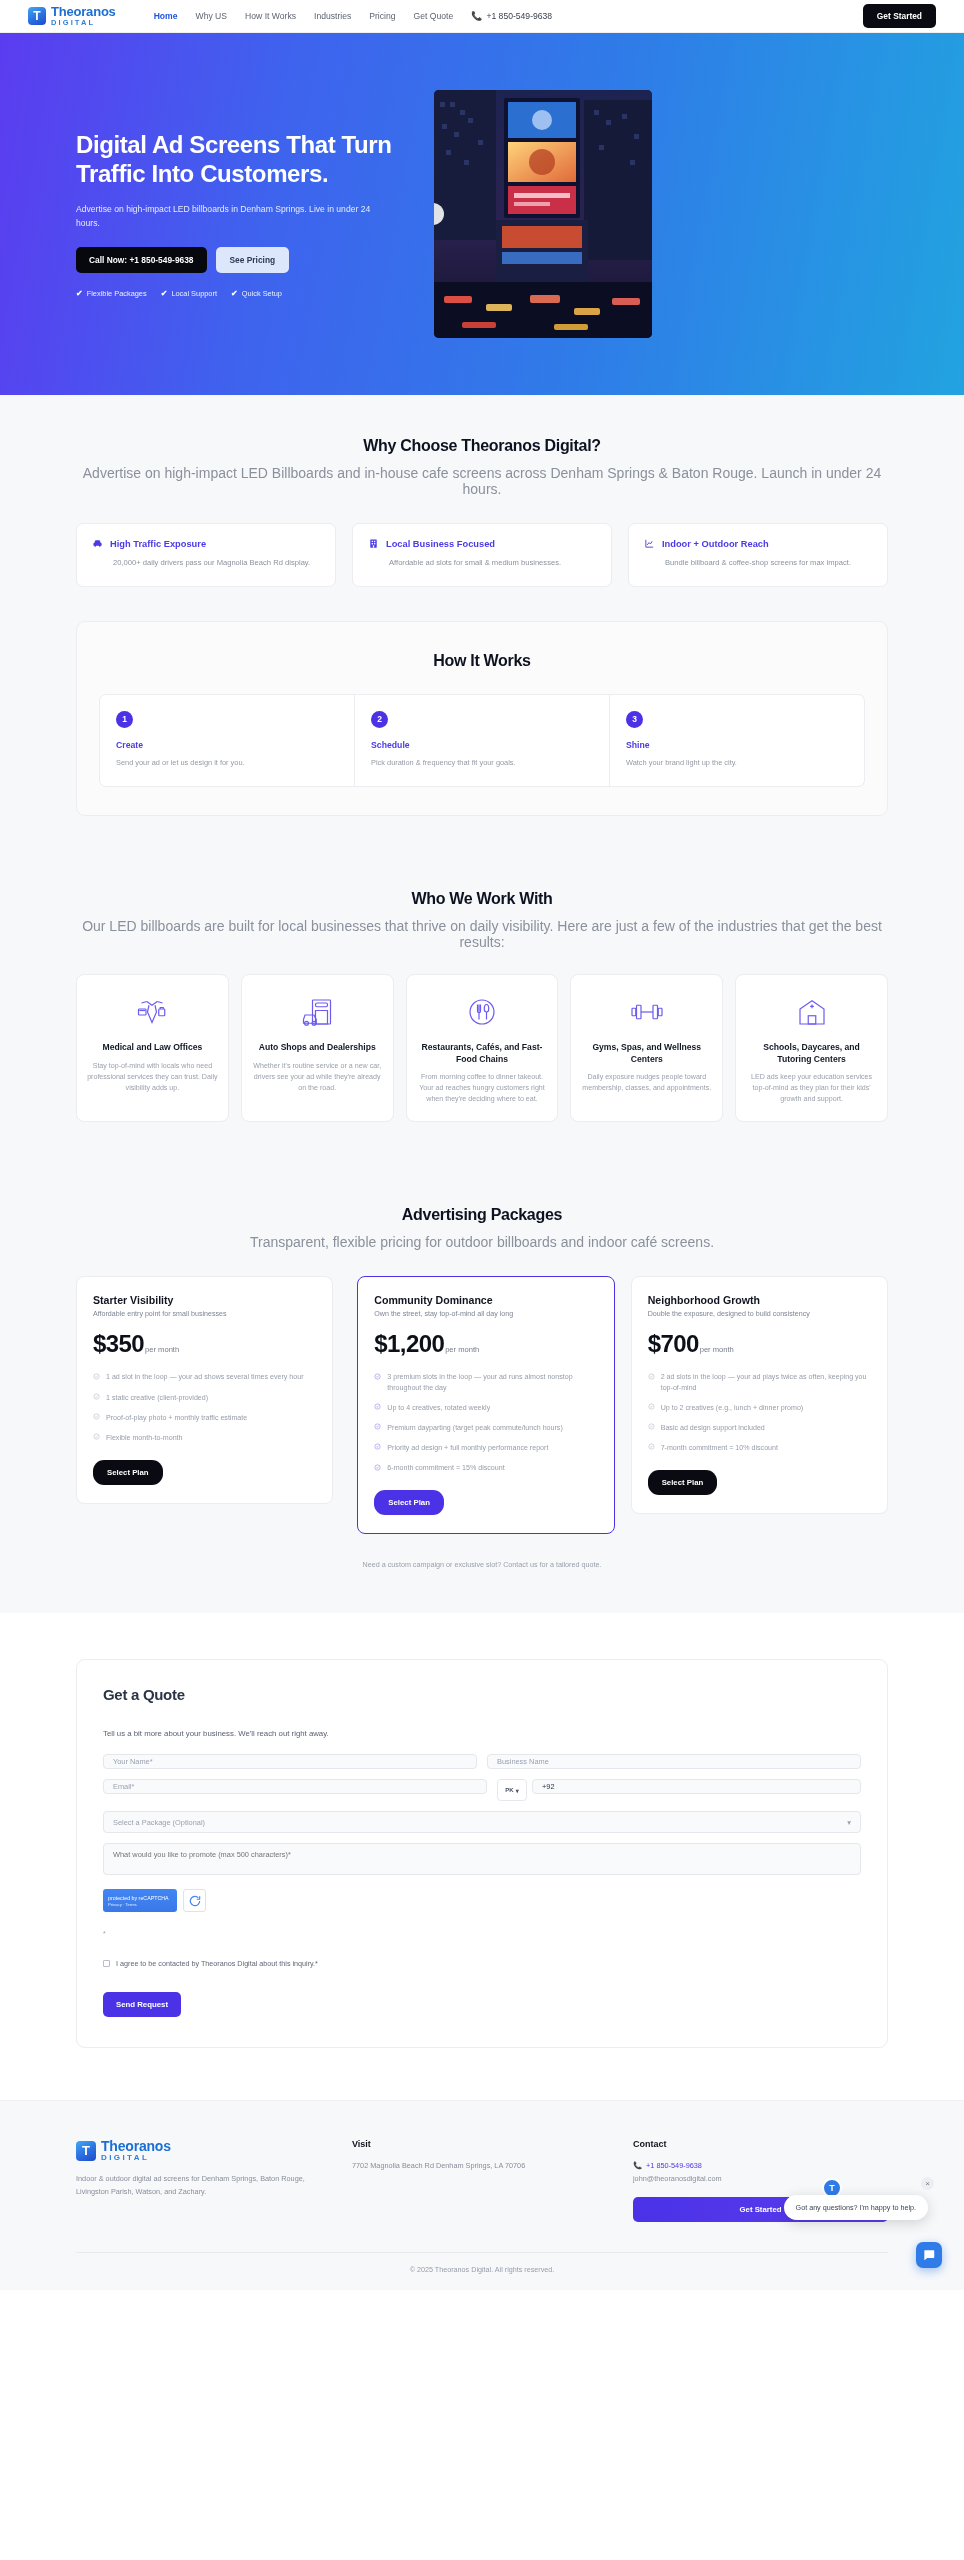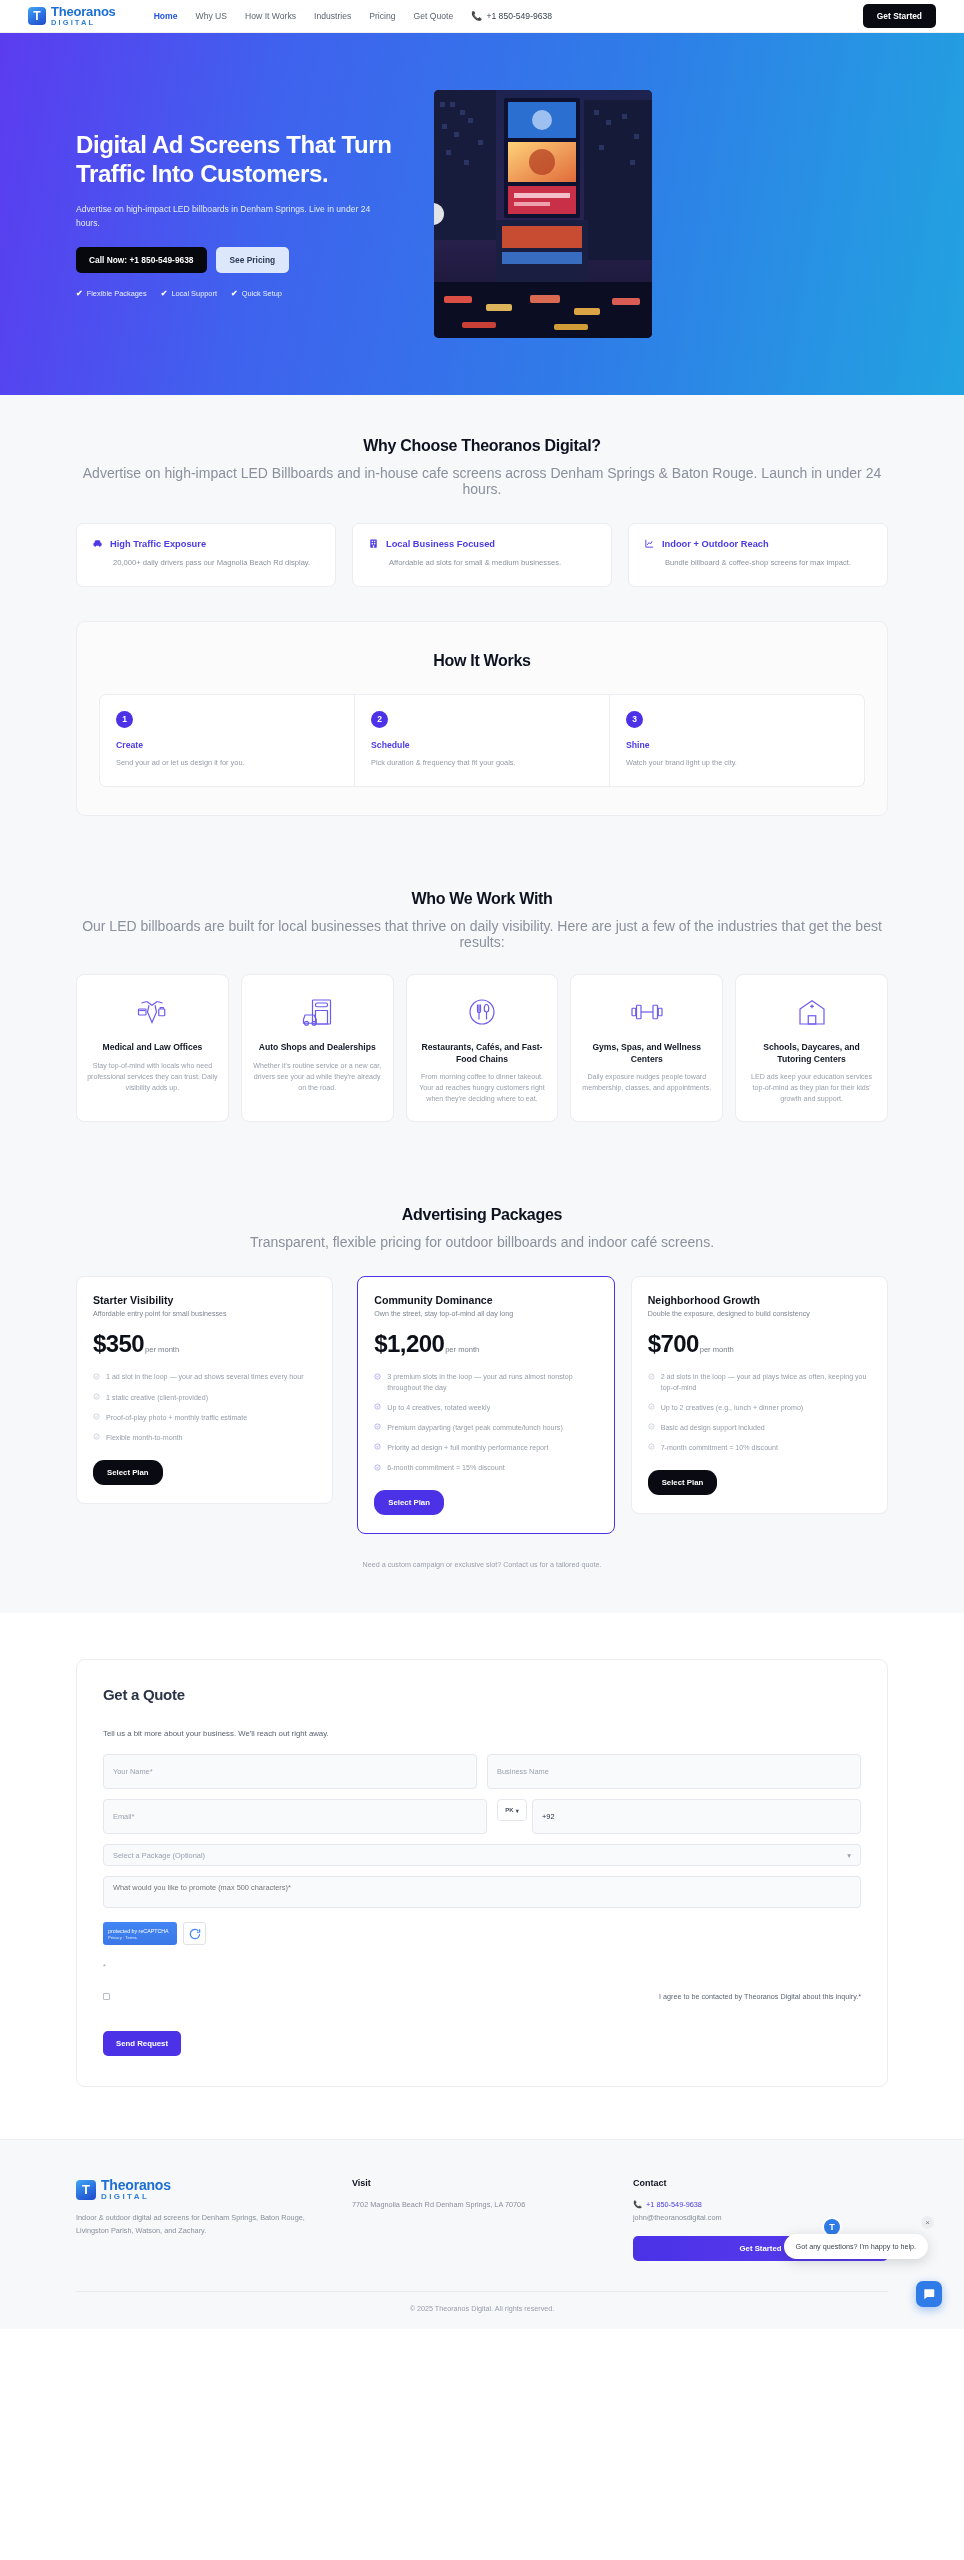--- a/index.html
+++ b/index.html
@@ -142,21 +142,21 @@
   .price-note { text-align: center; font-size: 7.2px; color: #9aa0ab; margin-top: 26px; }
 
   
   .quote-wrap { padding: 46px 76px 52px; background: #fff; }
   .quote-box { border: 1px solid #ececf1; border-radius: 9px; padding: 26px 26px 30px; }
   .quote-box h2 { font-size: 15px; font-weight: bold; color: #2b3446; letter-spacing: -.3px; }
   .quote-box .lead { font-size: 7.8px; color: #5a6172; margin-top: 26px; }
   .frm { margin-top: 16px; display: flex; flex-direction: column; gap: 10px; }
   .frm-row { display: flex; gap: 10px; }
   .inp {
-    flex: 1; height: 35px; border: 1px solid #e5e7ec; border-radius: 4px; background: #f9fafc;
+    flex: 1; height: 15px; border: 1px solid #e5e7ec; border-radius: 4px; background: #f9fafc;
     font-size: 7.4px; color: #2b3446; padding: 4px 9px; font-family: "Liberation Sans", sans-serif;
   }
   .inp::placeholder { color: #9aa1af; }
   .cc {
     width: 30px; height: 22px; border: 1px solid #e5e7ec; border-radius: 4px; background: #fff;
     display: flex; align-items: center; justify-content: center; gap: 2px;
     font-size: 6px; color: #4a5160; font-weight: bold; cursor: pointer;
   }
   .sel {
     width: 100%; height: 22px; border: 1px solid #e5e7ec; border-radius: 4px; background: #f9fafc;
@@ -173,25 +173,25 @@
     width: 74px; height: 23px; border-radius: 3px; overflow: hidden;
     background: linear-gradient(180deg,#4285f4 0%,#3b78e7 100%); color: #fff;
     display: flex; flex-direction: column; justify-content: center; padding: 0 5px;
   }
   .recaptcha-badge .l1 { font-size: 5.3px; }
   .recaptcha-badge .l2 { font-size: 4.2px; opacity: .85; margin-top: 1px; }
   .recaptcha-logo {
     width: 23px; height: 23px; border: 1px solid #e0e2e8; border-radius: 3px; background: #fff;
     display: flex; align-items: center; justify-content: center;
   }
-  .consent { display: flex; align-items: center; gap: 6px; margin-top: 12px; justify-content: space-between; }
+  .consent { display: flex; align-items: center; gap: 6px; margin-top: 12px; }
   .cbx { width: 7px; height: 7px; border: 1px solid #b9bec9; border-radius: 1px; background: #fff; cursor: pointer; }
   .consent span { font-size: 7.2px; color: #5f6676; }
   .btn-send {
-    margin-top: 20px; align-self: flex-start; background: #4b32e6; color: #fff;
+    margin-top: 14px; align-self: flex-start; background: #4b32e6; color: #fff;
     font-size: 7.8px; font-weight: bold; border: none; border-radius: 5px; padding: 8px 13px; cursor: pointer;
   }
   .tiny-dot { font-size: 7px; color: #9aa1af; margin-top: 8px; }
 
   
   .footer { background: #f7f8fa; padding: 38px 76px 0; border-top: 1px solid #eef0f3; }
   .footer-grid { display: flex; gap: 26px; }
   .fcol-brand { width: 250px; }
   .fcol { flex: 1; }
   .footer .logo { margin-bottom: 11px; }

